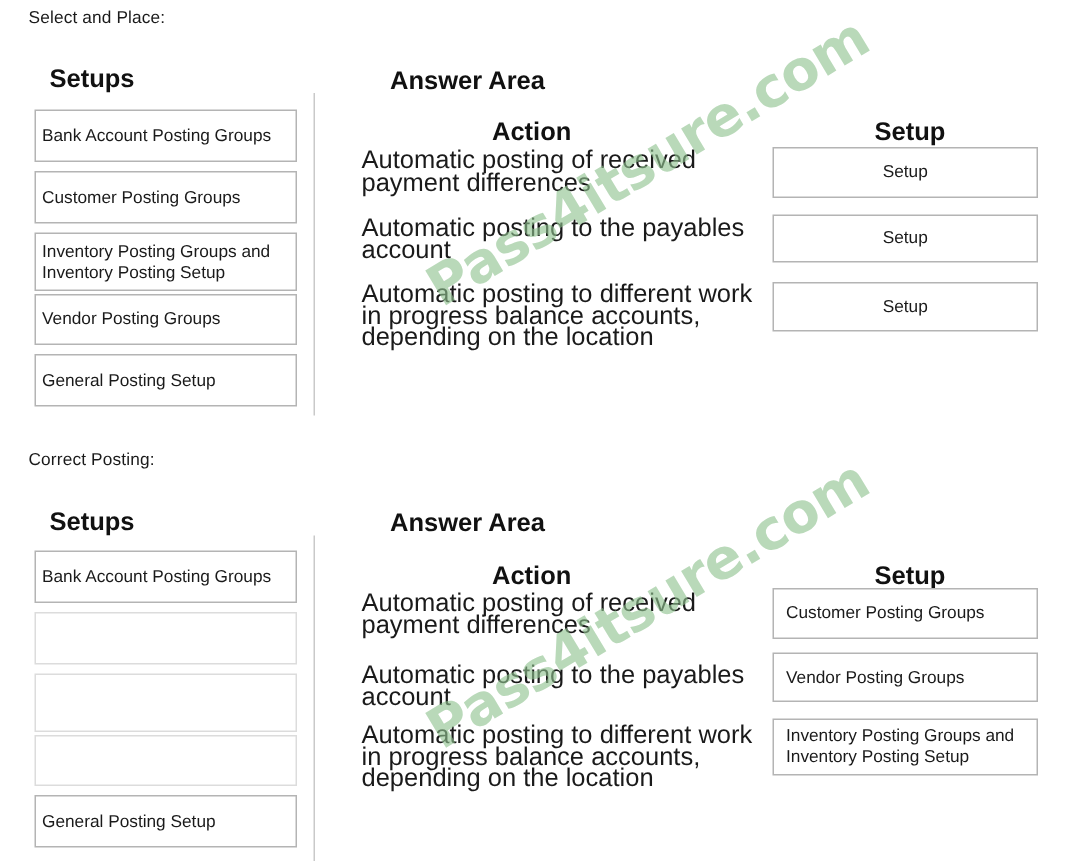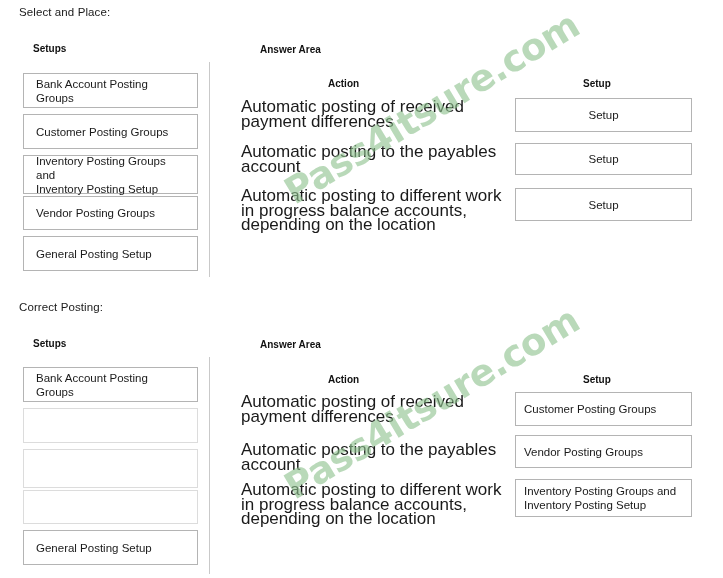--- a/index.html
+++ b/index.html
@@ -31,21 +31,21 @@
     top: 6px;
     font-size: 11.5px;
     color: #1a1a1a;
     letter-spacing: 0.1px;
     white-space: nowrap;
   }
 
   
   .col-heading {
     position: absolute;
-    font-size: 10px;
+    font-size: 17px;
     font-weight: bold;
     color: #111;
     white-space: nowrap;
   }
   .h-setups     { left: 33px;  top: 43px; }
   .h-answer     { left: 241px; top: 44px; margin-left: 19px; }
   .h-action     { left: 328px; top: 78px; }
   .h-setup      { left: 583px; top: 78px; }
 
   
@@ -59,21 +59,21 @@
   .setup-box {
     position: absolute;
     left: 23px;
     width: 175px;
     box-sizing: border-box;
     border: 1px solid #b4b4b4;
     background: #ffffff;
     font-size: 11.5px;
     line-height: 14px;
     color: #1a1a1a;
-    padding: 0 12px;
+    padding: 0 4px;
     display: flex;
     align-items: center;
   }
   .setup-box.empty { border-color: #dcdcdc; }
   .setup-box .txt { display: block; }
 
   
   .action-row {
     position: absolute;
     left: 241px;

